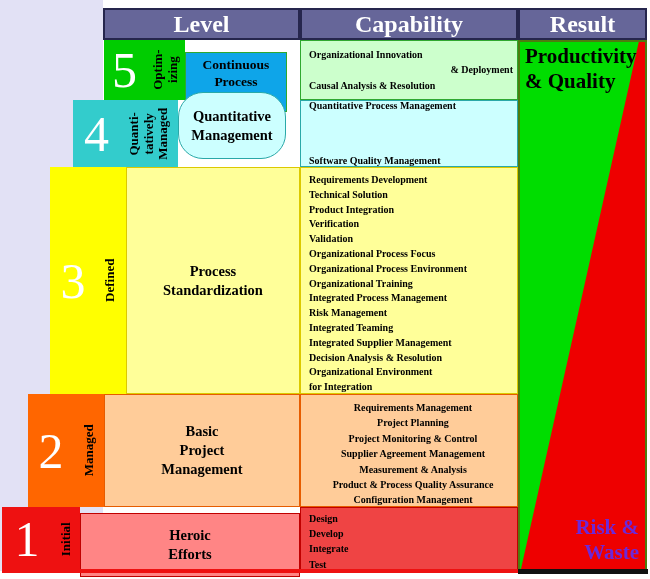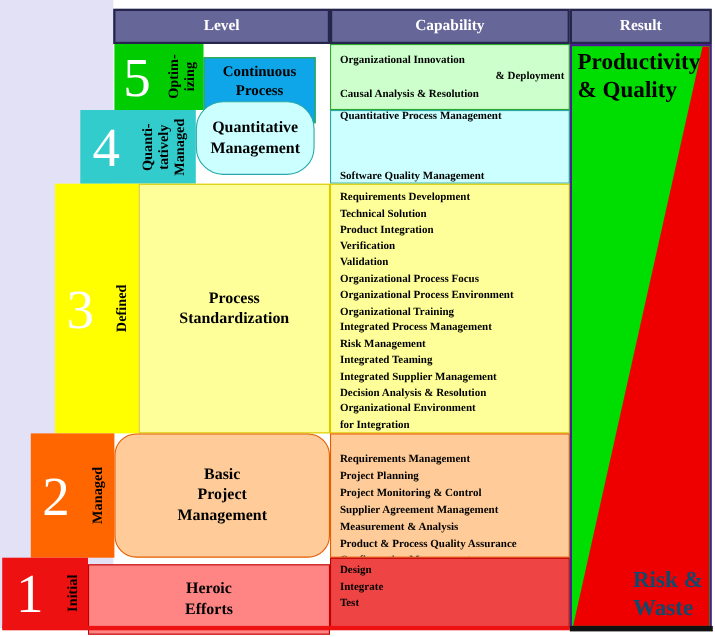--- a/index.html
+++ b/index.html
@@ -6,22 +6,22 @@
   #stage{
     position:relative;width:650px;height:579px;background:#ffffff;
     font-family:"Liberation Serif","DejaVu Serif",serif;
     overflow:hidden;
   }
   .abs{position:absolute;}
   
   #lavender{left:0;top:0;width:103px;height:571px;}
   
   .hdr{
-    top:8px;height:32px;display:flex;align-items:center;justify-content:center;
-    font-weight:bold;font-size:14px;border:2px solid #26264d;box-sizing:border-box;
+    top:8px;height:32px;display:flex;align-items:flex-end;justify-content:center;
+    font-weight:bold;font-size:24px;border:2px solid #26264d;box-sizing:border-box;
   }
   
   .blk{display:flex;box-sizing:border-box;}
   .num{
     flex:1;display:flex;align-items:center;justify-content:center;
     color:#ffffff;font-size:50px;line-height:1;font-weight:normal;
   }
   .vwrap{display:flex;align-items:center;justify-content:center;}
   .vlabel{
     transform:rotate(-90deg);white-space:pre-line;text-align:center;
@@ -37,40 +37,40 @@
   .cap-cell{
     left:300px;width:218px;display:flex;flex-direction:column;
     font-weight:bold;font-size:10px;color:#000;
     border:1px solid transparent;box-sizing:border-box;overflow:hidden;
     padding-left:8px;
   }
   .cap-cell .cap-line{white-space:nowrap;}
   .cap-l5{justify-content:center;line-height:15.5px;}
   .cap-l4{justify-content:center;line-height:16px;gap:39px;}
   .cap-l3{padding-top:5px;line-height:14.8px;}
-  .cap-l2{padding-top:15px;line-height:15.4px;}
+  .cap-l2{padding-top:5px;line-height:15.4px;text-align:center;}
   .cap-l1{padding-top:3px;line-height:15.2px;}
   .cap-l5 .cap-line:nth-child(2){text-align:right;padding-right:4px;}
   .cap-l3 .cap-line:last-child{text-align:left;padding-right:6px;}
   
   #result-rect{
     left:518px;top:40px;width:129px;height:531px;
-    border:2px solid #4c1d95;box-sizing:border-box;overflow:hidden;
+    border:2px solid #4d7c0f;box-sizing:border-box;overflow:hidden;
   }
   #risk-triangle{
     position:absolute;left:0;top:0;width:100%;height:100%;
     clip-path:polygon(95% 0%, 100% 0%, 100% 100%, 0.8% 100%);
   }
   #result-top-label{
     position:absolute;left:5px;top:2px;white-space:pre-line;
     font-weight:bold;font-size:21px;line-height:1.18;color:#000;
   }
   #result-bottom-label{
-    position:absolute;right:6px;bottom:4px;white-space:pre-line;
-    font-weight:bold;font-size:21px;line-height:1.18;color:#0c4a6e;
+    position:absolute;right:6px;bottom:4px;white-space:pre-line;text-align:right;
+    font-weight:bold;font-size:21px;line-height:1.18;color:#6d28d9;
   }
   #bottom-bar-left{left:2px;top:569px;width:516px;height:4px;}
   #bottom-bar-right{left:518px;top:569px;width:130px;height:5px;background:#111111;}
 </style>
 </head>
 <body>
 
 <div id="stage">
 
   <div id="lavender" class="abs" style="background-color: rgb(226, 225, 245);"></div>
@@ -141,21 +141,21 @@
       <div class="cap-line">Organizational Environment</div>
       <div class="cap-line">for Integration</div>
     </div>
 
   <div class="abs blk" style="left: 28px; top: 394px; width: 76px; height: 113px; background-color: rgb(255, 102, 0);">
     <div class="num">2</div>
     <div class="vwrap" style="width:30px;">
       <div class="vlabel">Managed</div>
     </div>
   </div>
-  <div class="abs name-cell" style="left: 104px; top: 394px; width: 196px; height: 113px; background-color: rgb(255, 204, 153); border-color: rgb(230, 92, 0); border-radius: 20px;">Basic
+  <div class="abs name-cell" style="left: 104px; top: 394px; width: 196px; height: 113px; background-color: rgb(255, 204, 153); border-color: rgb(230, 92, 0);">Basic
 Project
 Management</div>
   <div class="abs cap-cell cap-l2" style="top: 394px; height: 113px; background-color: rgb(255, 204, 153); border-color: rgb(230, 92, 0);">
       <div class="cap-line">Requirements Management</div>
       <div class="cap-line">Project Planning</div>
       <div class="cap-line">Project Monitoring &amp; Control</div>
       <div class="cap-line">Supplier Agreement Management</div>
       <div class="cap-line">Measurement &amp; Analysis</div>
       <div class="cap-line">Product &amp; Process Quality Assurance</div>
       <div class="cap-line">Configuration Management</div>
@@ -164,20 +164,21 @@
   <div class="abs blk" style="left: 2px; top: 507px; width: 78px; height: 64px; background-color: rgb(238, 17, 17);">
     <div class="num">1</div>
     <div class="vwrap" style="width:28px;">
       <div class="vlabel">Initial</div>
     </div>
   </div>
   <div class="abs name-cell" style="left: 80px; top: 513px; width: 220px; height: 64px; background-color: rgb(255, 133, 133); border-color: rgb(192, 0, 0);">Heroic
 Efforts</div>
   <div class="abs cap-cell cap-l1" style="top: 507px; height: 64px; background-color: #ef4444; border-color: rgb(192, 0, 0);">
       <div class="cap-line">Design</div>
+      <div class="cap-line">Develop</div>
       <div class="cap-line">Integrate</div>
       <div class="cap-line">Test</div>
     </div>
 
   <div id="result-rect" class="abs" style="background-color: rgb(0, 221, 0);">
     <div id="risk-triangle" style="background-color: rgb(238, 0, 0);"></div>
     <div id="result-top-label">Productivity
 &amp; Quality</div>
     <div id="result-bottom-label">Risk &amp;
 Waste</div>

